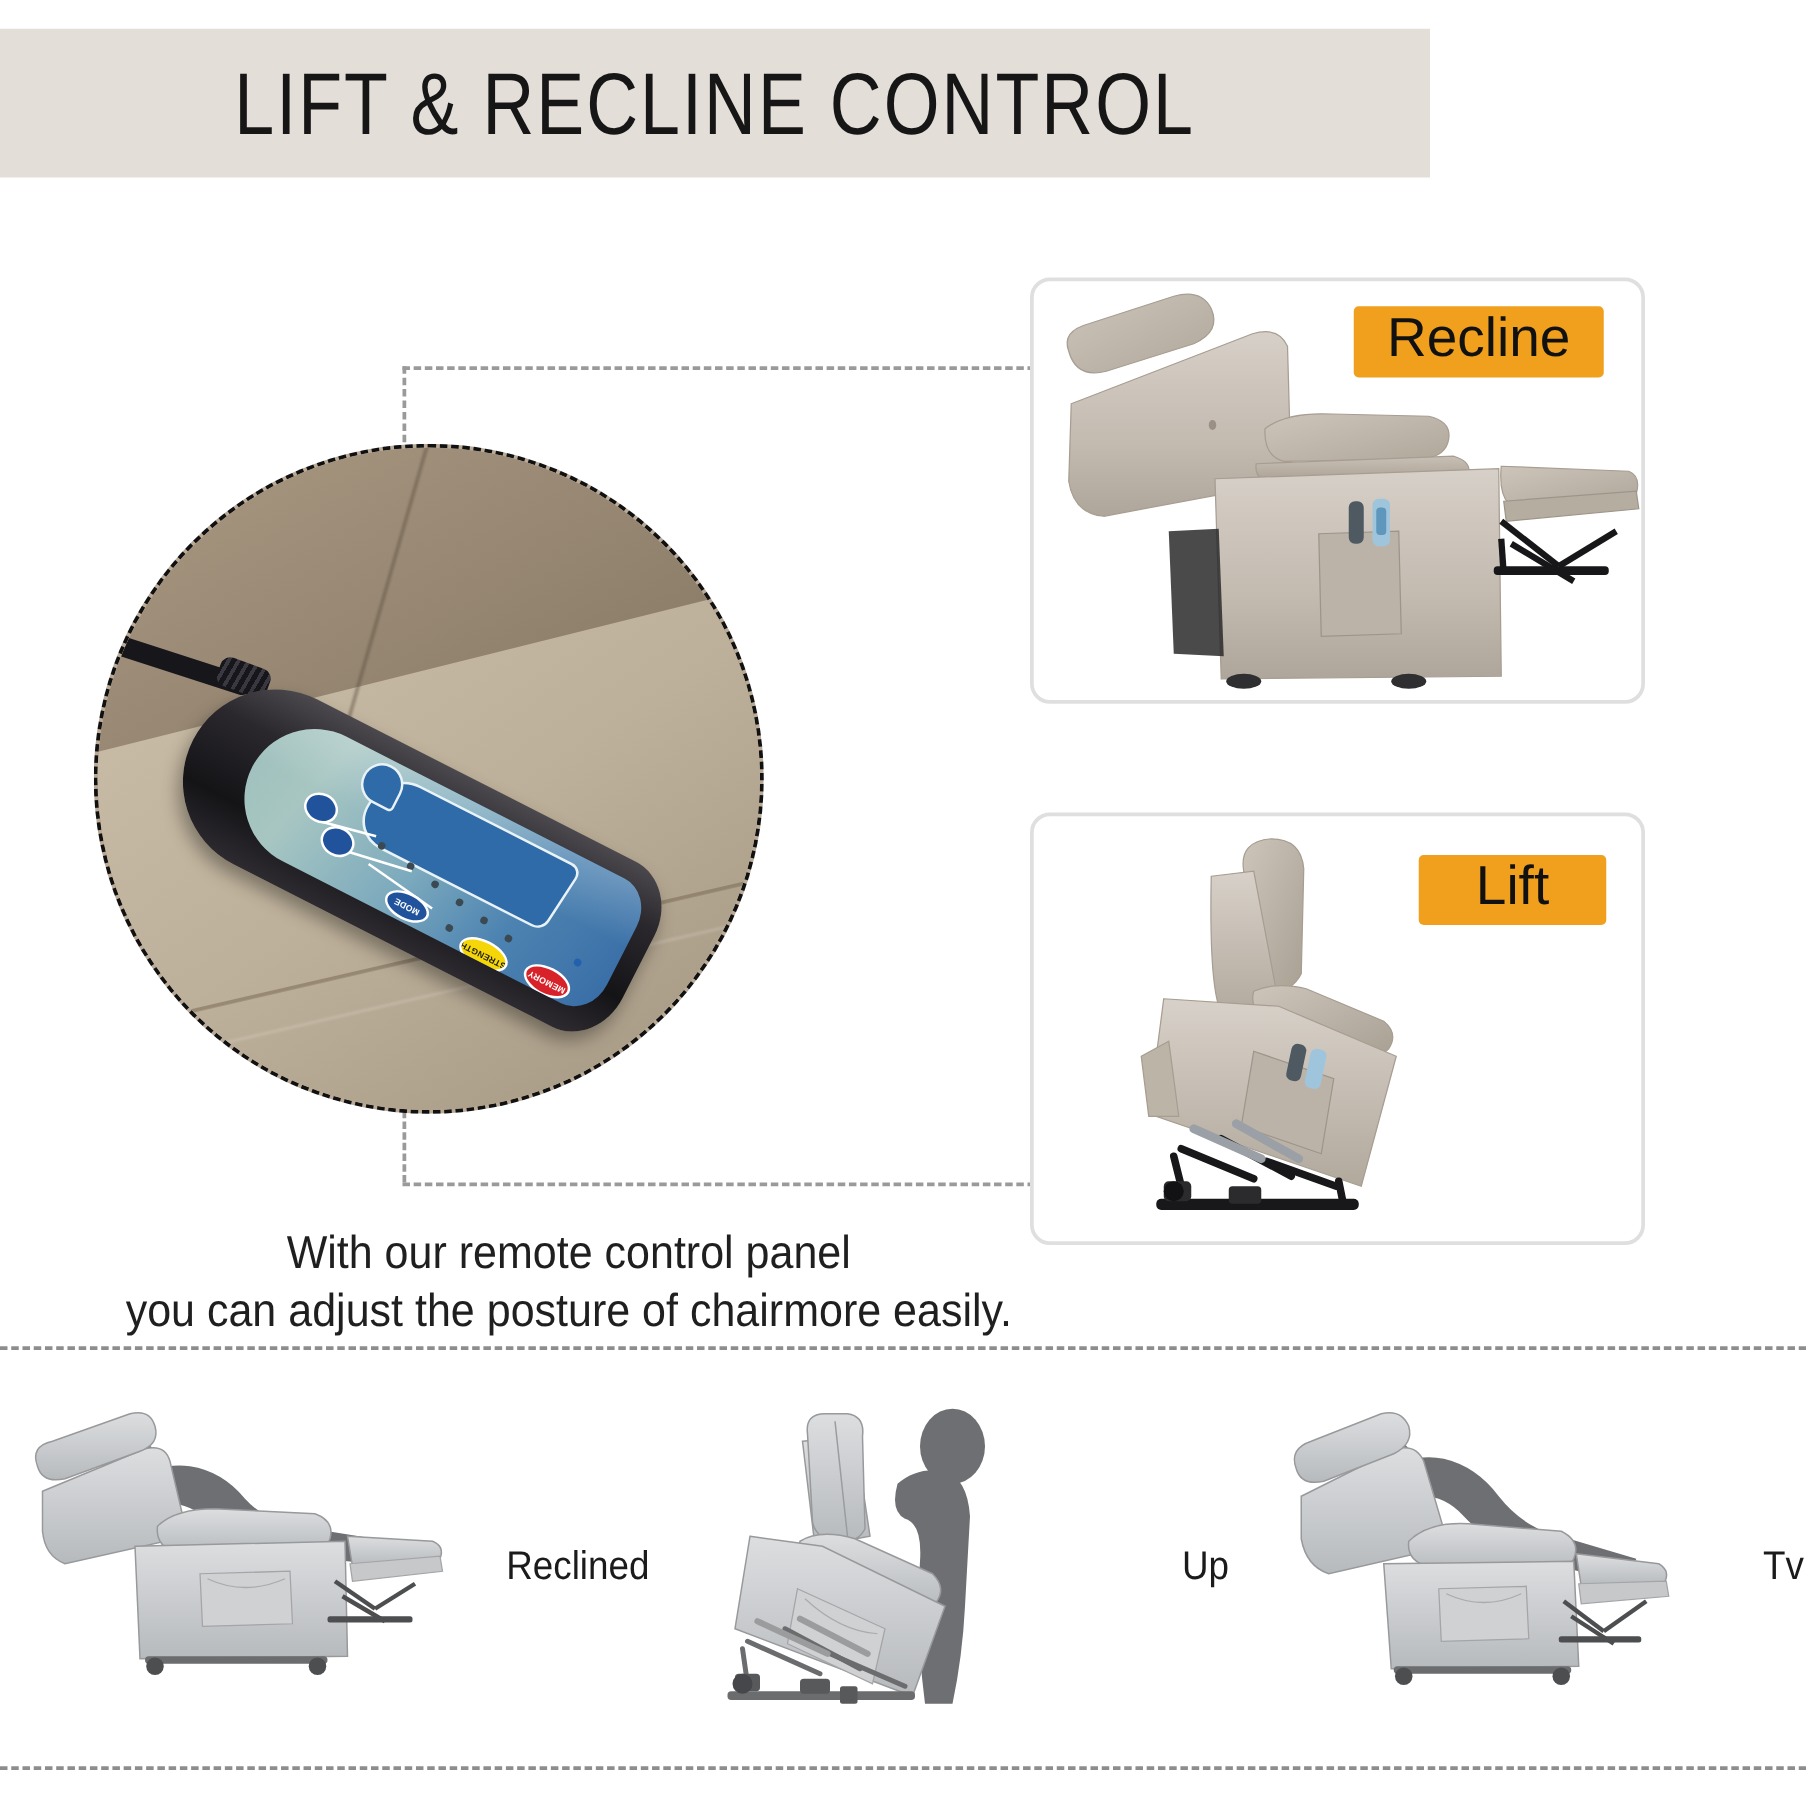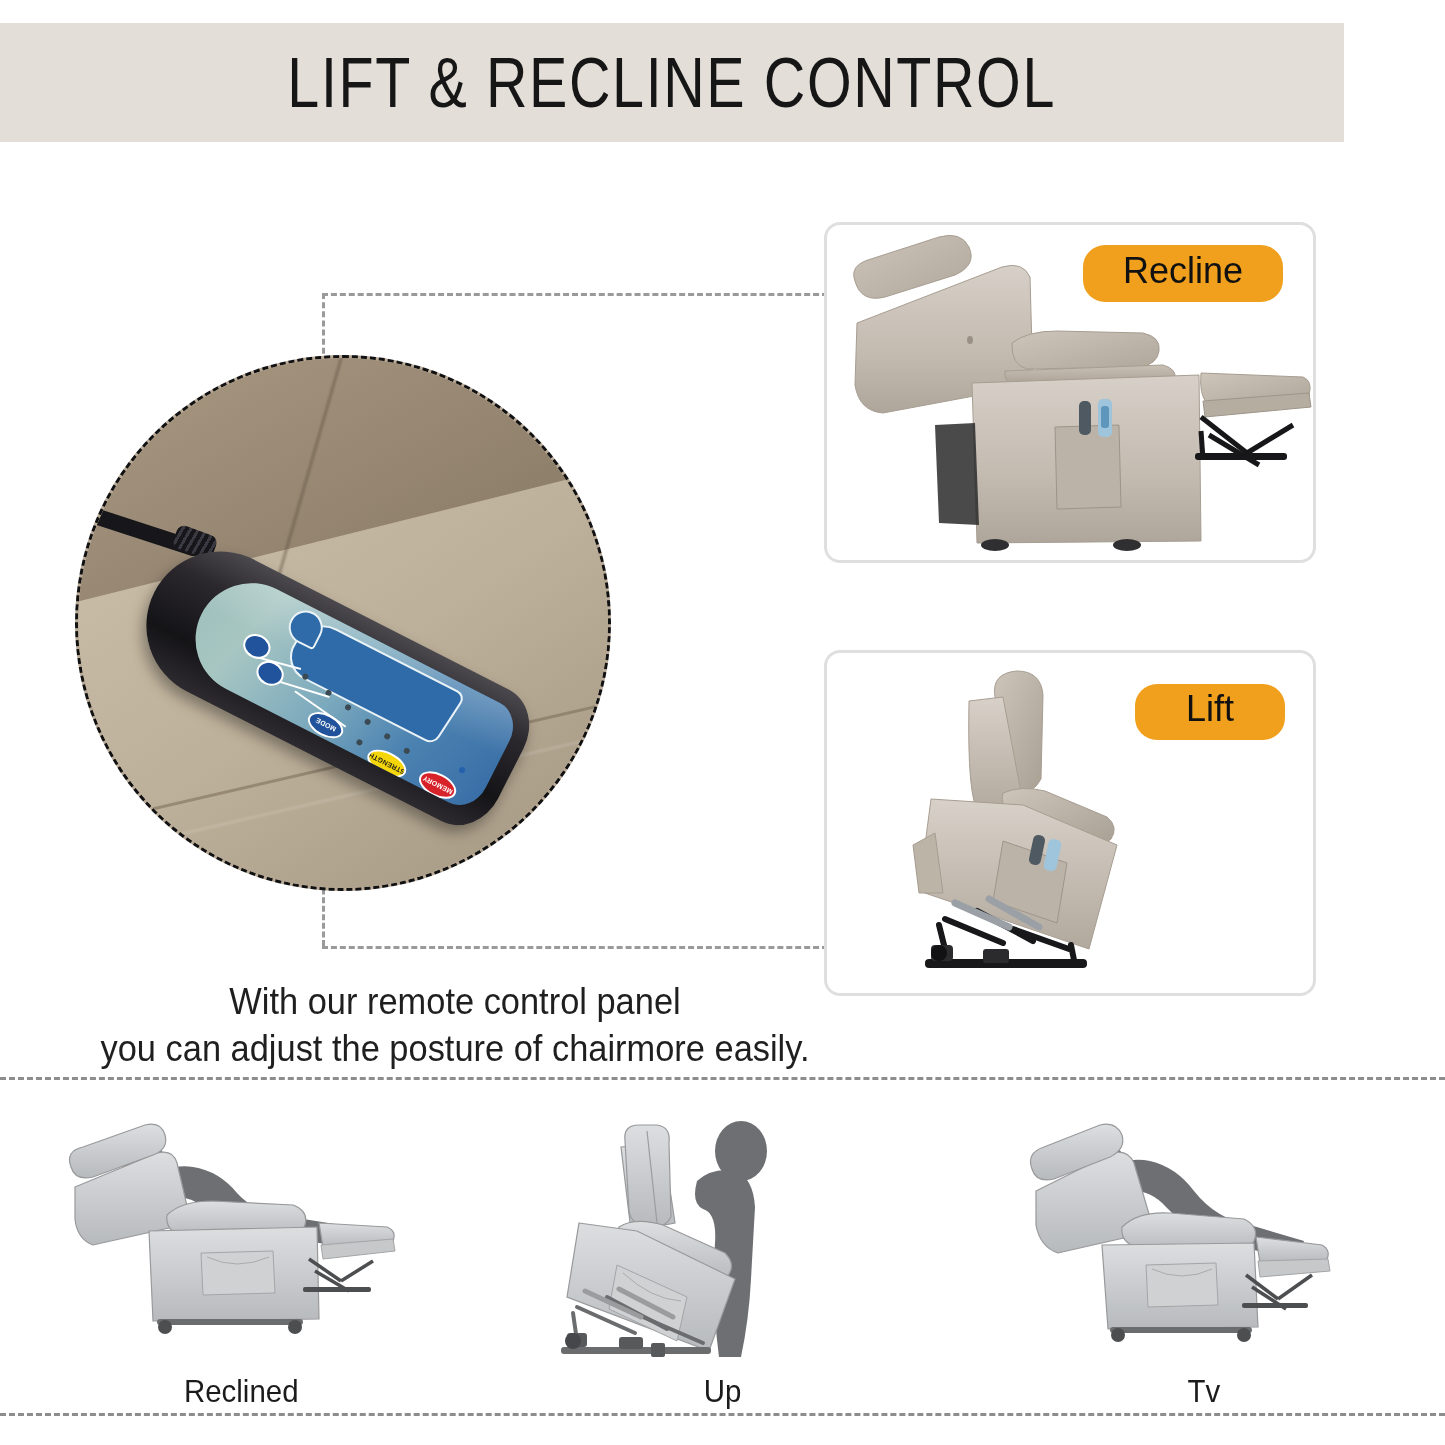--- a/index.html
+++ b/index.html
@@ -14,21 +14,21 @@
     overflow: hidden;
     font-family: "Liberation Sans", sans-serif;
     color: #1a1a1a;
   }
 
   
   .header-banner {
     position: absolute;
     left: 0;
     top: 23px;
-    width: 1344px;
+    width: 1144px;
     height: 119px;
     background: #e4ded9;
     display: flex;
     align-items: center;
     justify-content: center;
   }
   .header-title {
     font-family: "Liberation Sans Narrow", "Liberation Sans", sans-serif;
     font-size: 70px;
     font-weight: 400;
@@ -238,26 +238,26 @@
     box-sizing: border-box;
     background: #ffffff;
     overflow: hidden;
   }
   .card-recline { left: 824px; top: 222px;  width: 492px; height: 341px; }
   .card-lift    { left: 824px; top: 650px;  width: 492px; height: 346px; }
 
   .badge {
     position: absolute;
     background: #f0a01d;
-    border-radius: 22px;
+    border-radius: 4px;
     display: flex;
     align-items: center;
     justify-content: center;
     color: #111111;
-    font-size: 36px;
+    font-size: 44px;
     font-weight: 400;
     padding: 4px 22px 10px 22px;
     line-height: 1;
     box-sizing: border-box;
     z-index: 5;
   }
   .badge-recline { left: 256px; top: 20px; width: 200px; height: 57px; }
   .badge-lift    { left: 308px; top: 31px; width: 150px; height: 56px; }
 
   
@@ -295,21 +295,20 @@
     left: 0;
     top: 1090px;
     width: 1445px;
     height: 320px;
     display: flex;
   }
   .gallery-item {
     flex: 1;
     position: relative;
     display: flex;
-    flex-direction: column;
     align-items: center;
     justify-content: flex-end;
   }
   .gallery-figure {
     position: relative;
     width: 400px;
     height: 250px;
   }
   .gallery-label {
     font-family: "Liberation Sans Narrow", "Liberation Sans", sans-serif;

